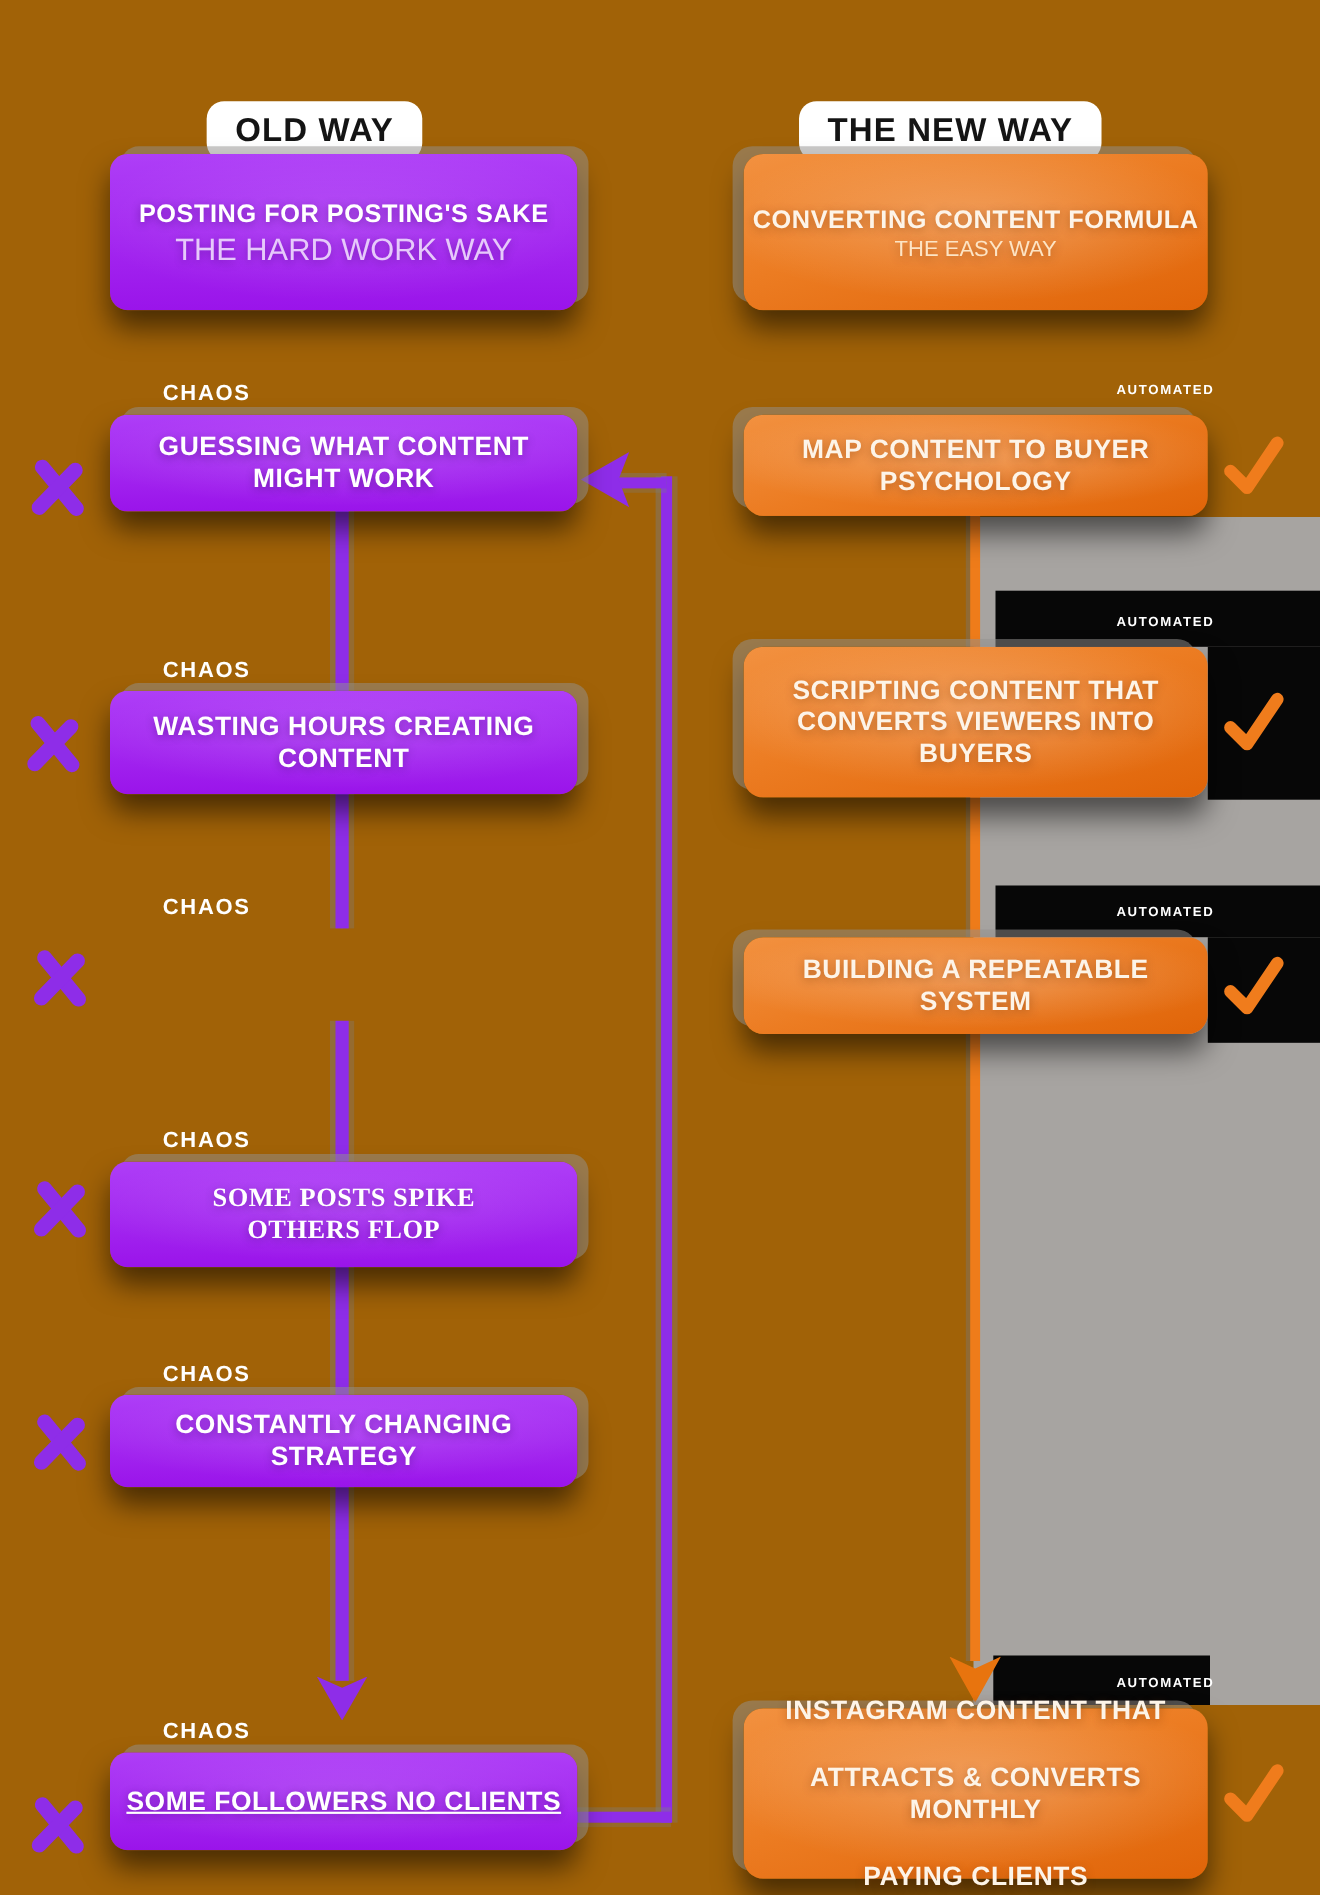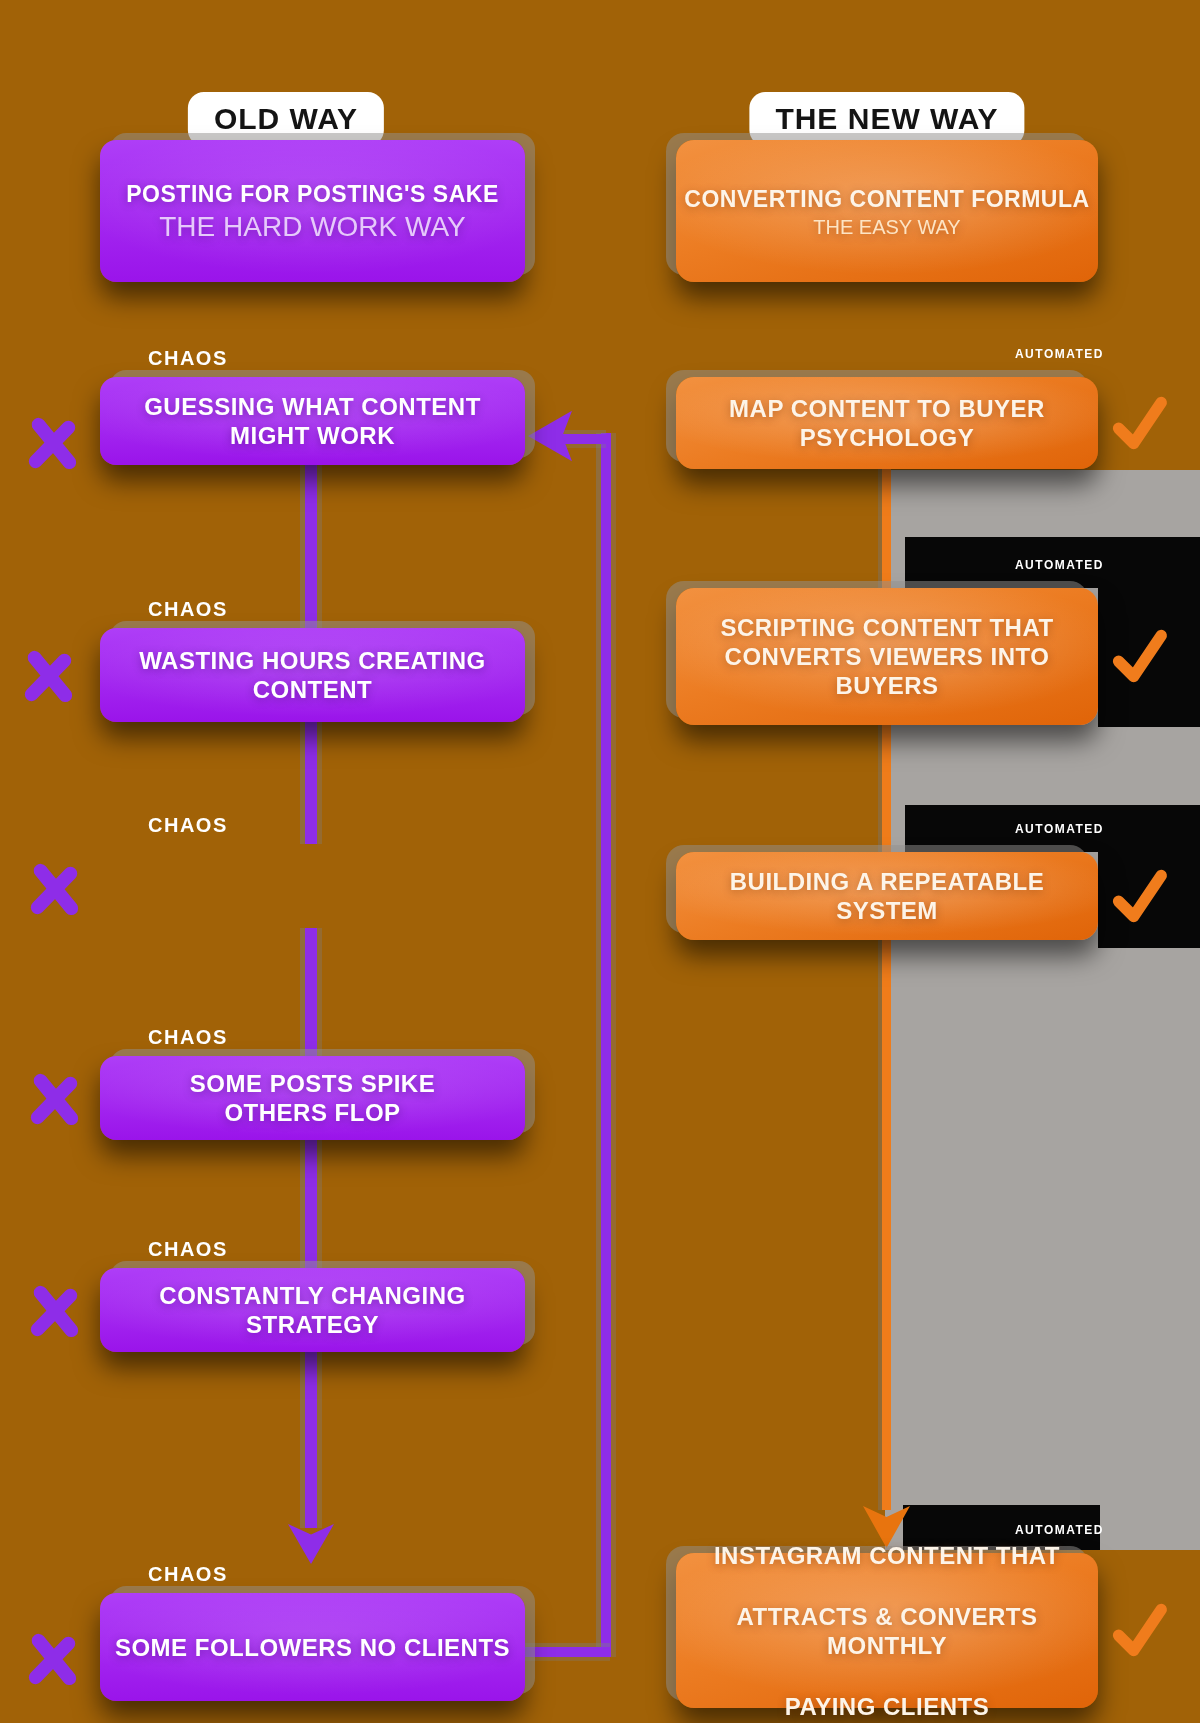--- a/index.html
+++ b/index.html
@@ -37,42 +37,42 @@
   .arrow-down-o{left:863px;top:1506px;width:47px;height:42px;background:#e8740e;
     clip-path:polygon(0 0,50% 26%,100% 0,50% 100%);}
   .arrow-left-p{left:528px;top:408px;width:44px;height:56px;background:#8e2de8;
     clip-path:polygon(0 50%,100% 5%,78% 50%,100% 95%);}
 
   
   .badge{top:92px;background:#ffffff;color:#141414;font-weight:bold;font-size:30px;
          letter-spacing:1px;padding:10px 26px;border-radius:16px;white-space:nowrap;
          transform:translateX(-50%);}
   .badge.old{left:286px;}
-  .badge.new{left:887px;}
+  .badge.new{left:864px;}
 
   
   .box{border-radius:16px;display:flex;flex-direction:column;justify-content:center;
        align-items:center;text-align:center;color:#ffffff;font-weight:bold;}
   .box .bl{font-size:24px;line-height:29px;letter-spacing:.5px;}
   .purple{left:100px;width:425px;
     background:radial-gradient(90% 85% at 50% 42%,rgba(255,255,255,.13),rgba(255,255,255,0) 62%),
                linear-gradient(180deg,#ae3ef7,#9a14ea);
     box-shadow:10px -7px 0 rgba(148,146,143,.50),0 16px 26px rgba(0,0,0,.55);
     text-shadow:0 2px 8px rgba(60,0,110,.45);}
   .orange{left:676px;width:422px;border-radius:18px;color:#fdf4e8;
     background:radial-gradient(90% 85% at 50% 42%,rgba(255,255,255,.24),rgba(255,255,255,0) 62%),
                linear-gradient(165deg,#f29140,#ec7c22 45%,#e06408);
     box-shadow:-10px -7px 0 rgba(148,146,143,.50),0 16px 26px rgba(0,0,0,.55);
     text-shadow:0 2px 9px rgba(120,50,0,.45);}
   .hdr .title{font-size:23px;letter-spacing:.5px;line-height:30px;}
   .hdr.purple .sub{font-size:28px;font-weight:normal;color:#e6c9fb;margin-top:2px;}
   .hdr.orange .sub{font-size:20px;font-weight:normal;color:#fde4c4;margin-top:2px;}
   .Lh{top:140px;height:142px;} .Rh{top:140px;height:142px;}
   .L1{top:377px;height:88px;} .L2{top:628px;height:94px;} .L3{top:844px;height:86px;}
-  .L4{top:1056px;height:84px;} .L5{top:1268px;height:84px;} .L6{top:1593px;height:108px;}
+  .L4{top:1056px;height:96px;font-family:Liberation Serif, serif;} .L5{top:1268px;height:84px;} .L6{top:1593px;height:89px;text-decoration:underline;}
   .R1{top:377px;height:92px;} .R2{top:588px;height:137px;} .R3{top:852px;height:88px;}
   .R4{top:1553px;height:155px;gap:32px;}
 
   
   .slab{color:#ffffff;font-weight:bold;font-size:20px;letter-spacing:1.5px;white-space:nowrap;}
   .chaos{left:148px;}
   .autl{right:142px;font-size:12px;}
   .c1{top:347px;} .c2{top:598px;} .c3{top:814px;} .c4{top:1026px;} .c5{top:1238px;} .c6{top:1563px;}
   .a1{top:347px;} .a2{top:558px;} .a3{top:822px;} .a4{top:1523px;}
 

